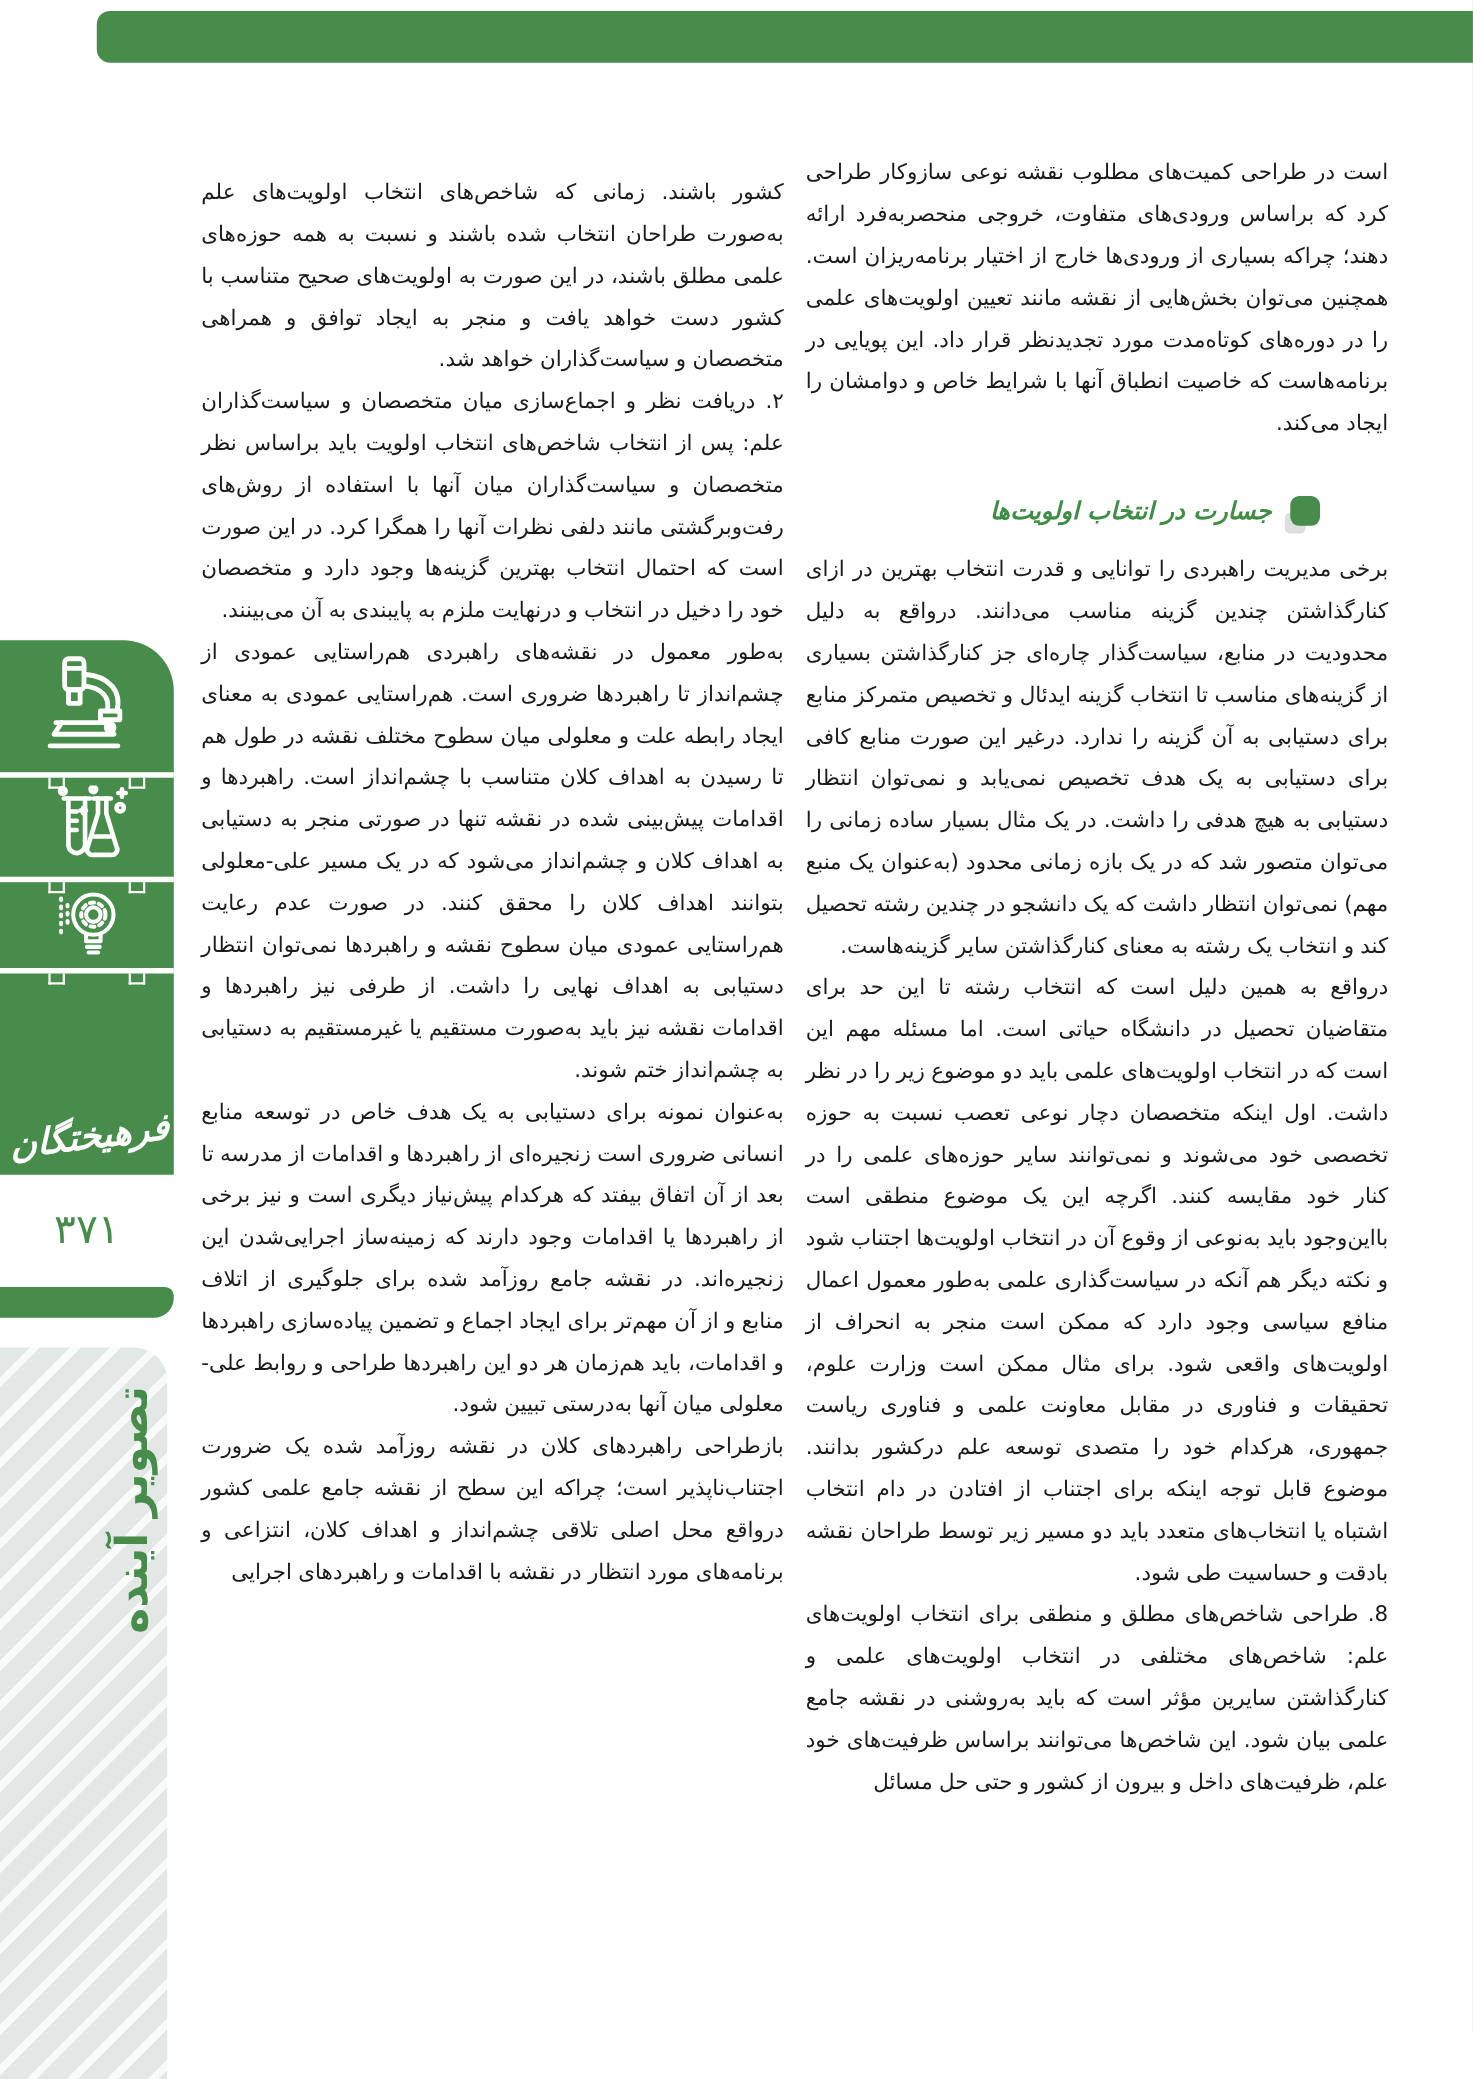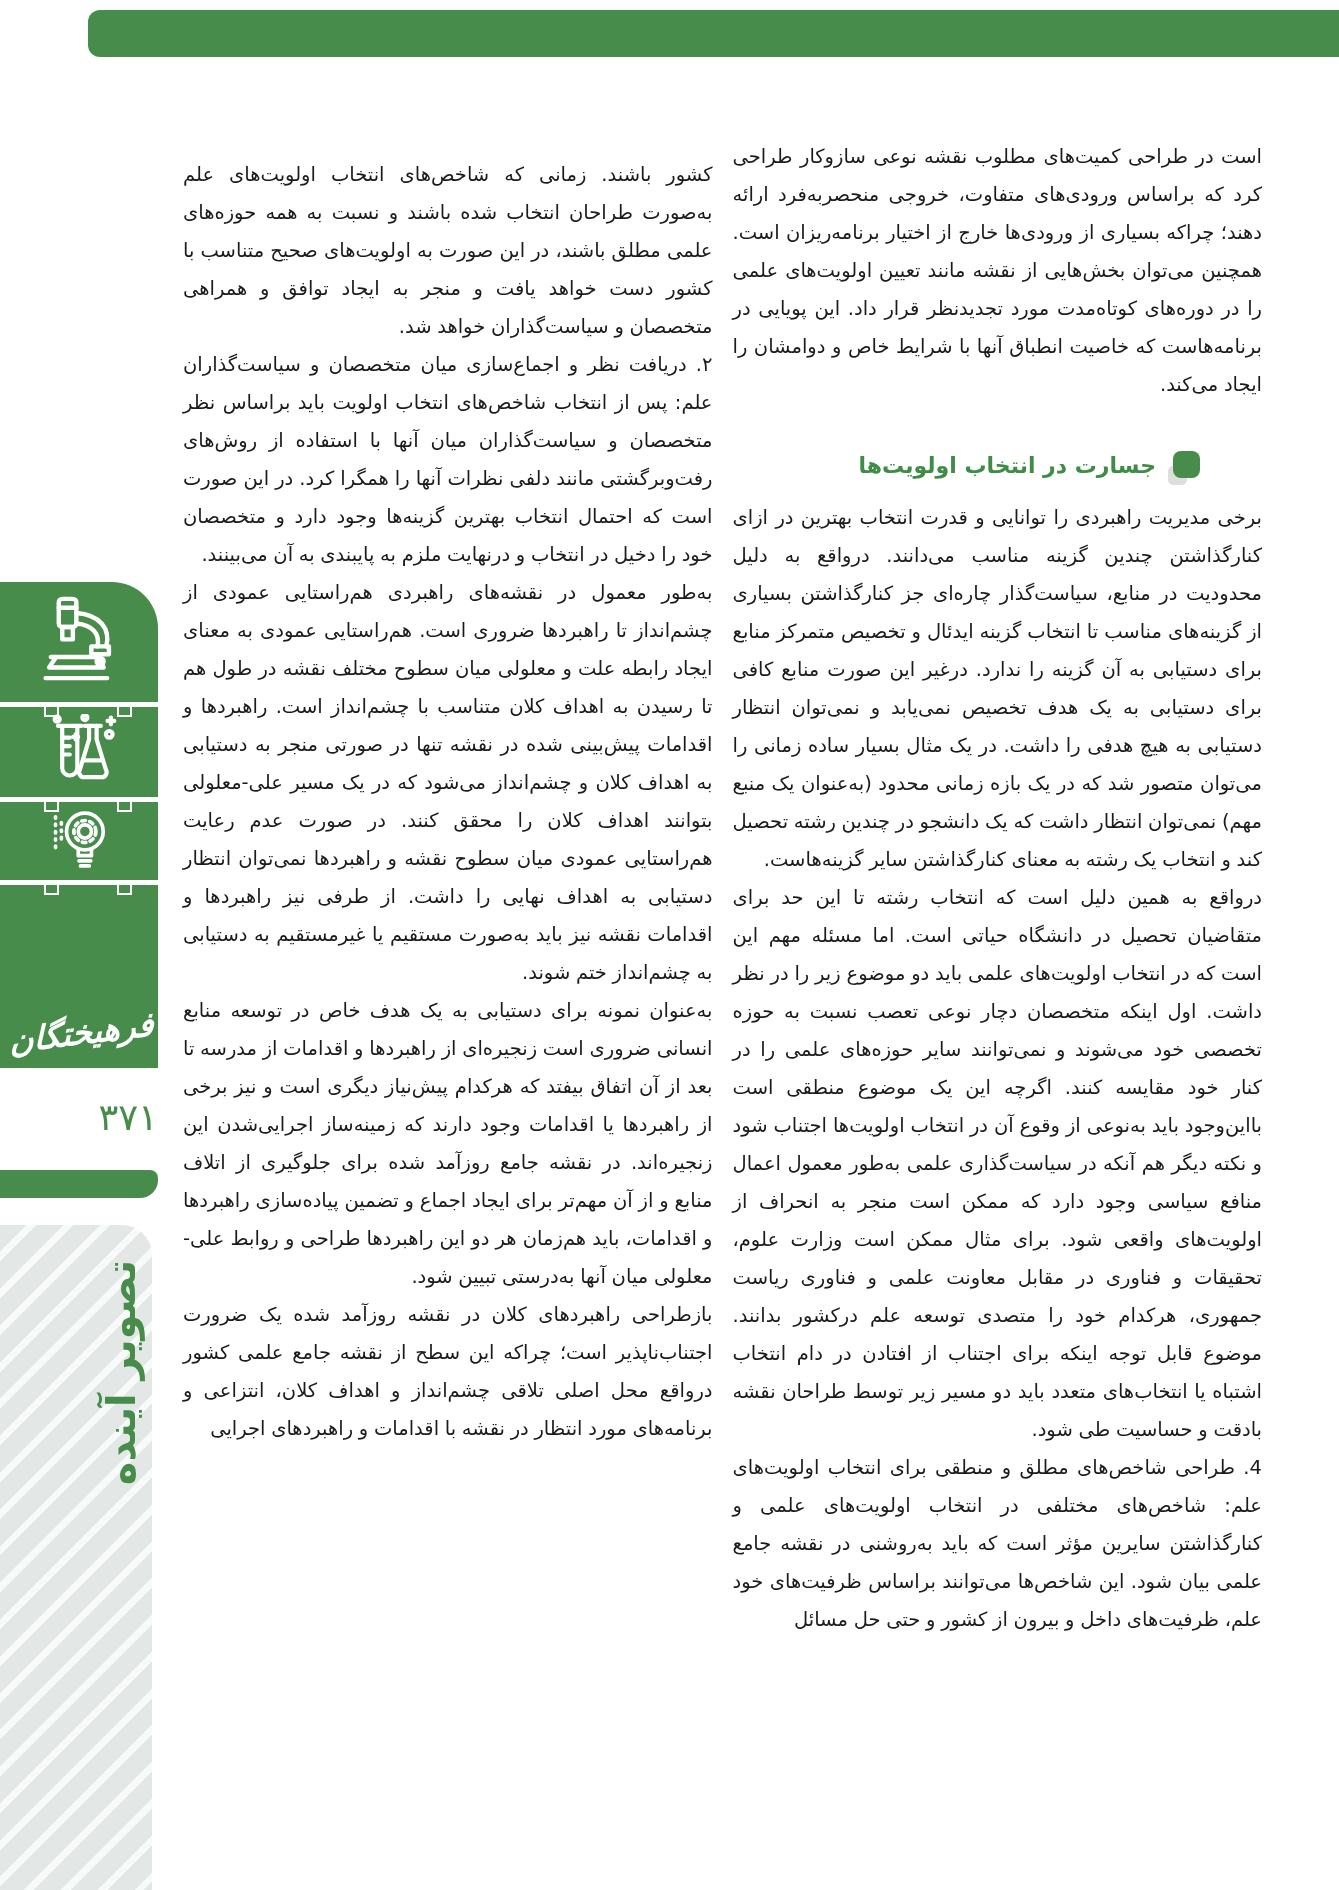--- a/index.html
+++ b/index.html
@@ -21,40 +21,40 @@
   .side-block{position:absolute;left:0;top:582px;width:158px;height:486px;background:var(--green);
     border-radius:0 46px 0 0;display:flex;flex-direction:column;}
   .seg{position:relative;display:flex;align-items:center;justify-content:center;}
   .seg1{height:120px;} .seg2{height:90px;} .seg3{height:78px;} .seg4{flex:1;align-items:flex-end;}
   .shelf{position:relative;height:5px;background:#ffffff;}
   .foot{position:absolute;top:5px;width:11px;height:8px;border:2px solid #fff;border-top:none;}
   .foot.fa{left:44px;} .foot.fb{right:26px;}
   .logo-script{color:#fff;font-size:33px;font-weight:bold;font-style:italic;
     transform:rotate(-7deg) skewX(-6deg);margin:0 0 16px 6px;white-space:nowrap;}
   
-  .page-number{position:absolute;left:0;top:1096px;width:158px;text-align:right;
+  .page-number{position:absolute;left:0;top:1096px;width:158px;text-align:center;
     color:var(--green);font-size:37px;letter-spacing:2px;}
   
   .green-tab{position:absolute;left:0;top:1170px;width:158px;height:28px;background:var(--green);
     border-radius:0 8px 18px 0;}
   
   .striped-panel{position:absolute;left:0;top:1225px;width:152px;height:665px;
     background:repeating-linear-gradient(135deg,var(--panel-gray) 0 19px,#f8faf9 19px 26px);
     border-radius:0 30px 0 0;}
   .vertical-label{position:absolute;left:21px;top:1336px;width:200px;height:48px;line-height:48px;
     text-align:center;transform:rotate(-90deg);color:var(--green);font-size:40px;font-weight:bold;
     white-space:nowrap;}
   
   .content{position:absolute;top:138px;right:77px;left:183px;display:flex;direction:rtl;gap:20px;}
   .col{flex:1;min-width:0;}
   .col-left{padding-top:18px;}
   .col p{margin:0;font-size:19.5px;line-height:38px;text-align:justify;color:var(--ink);
     word-spacing:-0.5px;}
   .sec-h{display:flex;gap:12px;align-items:flex-start;margin:44px 62px 14px 0;
-    color:var(--green-text);font-size:22px;line-height:36px;font-weight:bold;}
+    color:var(--green-text);font-size:22px;line-height:36px;font-weight:bold;font-style:italic;}
   .sec-h .h-text{display:block;}
   .bullet{position:relative;flex:none;width:32px;height:34px;margin-top:3px;}
   .bullet .b-gray{position:absolute;left:0;bottom:0;width:19px;height:19px;background:var(--gray-chip);
     border-radius:5px;}
   .bullet .b-green{position:absolute;right:0;top:0;width:27px;height:27px;background:var(--green);
     border-radius:8px;}
   .icon-svg{display:block;}
 </style>
 </head>
 <body>
@@ -136,21 +136,21 @@
         <p>است در طراحی کمیت‌های مطلوب نقشه نوعی سازوکار طراحی کرد که براساس ورودی‌های متفاوت، خروجی منحصربه‌فرد ارائه دهند؛ چراکه بسیاری از ورودی‌ها خارج از اختیار برنامه‌ریزان است. همچنین می‌توان بخش‌هایی از نقشه مانند تعیین اولویت‌های علمی را در دوره‌های کوتاه‌مدت مورد تجدیدنظر قرار داد. این پویایی در برنامه‌هاست که خاصیت انطباق آنها با شرایط خاص و دوامشان را ایجاد می‌کند.</p>
         <h3 class="sec-h">
           <span class="bullet">
             <span class="b-gray"></span>
             <span class="b-green"></span>
           </span>
           <span class="h-text">جسارت در انتخاب اولویت‌ها</span>
         </h3>
         <p>برخی مدیریت راهبردی را توانایی و قدرت انتخاب بهترین در ازای کنارگذاشتن چندین گزینه مناسب می‌دانند. درواقع به دلیل محدودیت در منابع، سیاست‌گذار چاره‌ای جز کنارگذاشتن بسیاری از گزینه‌های مناسب تا انتخاب گزینه ایدئال و تخصیص متمرکز منابع برای دستیابی به آن گزینه را ندارد. درغیر این صورت منابع کافی برای دستیابی به یک هدف تخصیص نمی‌یابد و نمی‌توان انتظار دستیابی به هیچ هدفی را داشت. در یک مثال بسیار ساده زمانی را می‌توان متصور شد که در یک بازه زمانی محدود (به‌عنوان یک منبع مهم) نمی‌توان انتظار داشت که یک دانشجو در چندین رشته تحصیل کند و انتخاب یک رشته به معنای کنارگذاشتن سایر گزینه‌هاست.</p>
         <p>درواقع به همین دلیل است که انتخاب رشته تا این حد برای متقاضیان تحصیل در دانشگاه حیاتی است. اما مسئله مهم این است که در انتخاب اولویت‌های علمی باید دو موضوع زیر را در نظر داشت. اول اینکه متخصصان دچار نوعی تعصب نسبت به حوزه تخصصی خود می‌شوند و نمی‌توانند سایر حوزه‌های علمی را در کنار خود مقایسه کنند. اگرچه این یک موضوع منطقی است بااین‌وجود باید به‌نوعی از وقوع آن در انتخاب اولویت‌ها اجتناب شود و نکته دیگر هم آنکه در سیاست‌گذاری علمی به‌طور معمول اعمال منافع سیاسی وجود دارد که ممکن است منجر به انحراف از اولویت‌های واقعی شود. برای مثال ممکن است وزارت علوم، تحقیقات و فناوری در مقابل معاونت علمی و فناوری ریاست جمهوری، هرکدام خود را متصدی توسعه علم درکشور بدانند. موضوع قابل توجه اینکه برای اجتناب از افتادن در دام انتخاب اشتباه یا انتخاب‌های متعدد باید دو مسیر زیر توسط طراحان نقشه بادقت و حساسیت طی شود.</p>
-        <p>4. طراحی شاخص‌های مطلق و منطقی برای انتخاب اولویت‌های علم: شاخص‌های مختلفی در انتخاب اولویت‌های علمی و کنارگذاشتن سایرین مؤثر است که باید به‌روشنی در نقشه جامع علمی بیان شود. این شاخص‌ها می‌توانند براساس ظرفیت‌های خود علم، ظرفیت‌های داخل و بیرون از کشور و حتی حل مسائل</p>
+        <p>8. طراحی شاخص‌های مطلق و منطقی برای انتخاب اولویت‌های علم: شاخص‌های مختلفی در انتخاب اولویت‌های علمی و کنارگذاشتن سایرین مؤثر است که باید به‌روشنی در نقشه جامع علمی بیان شود. این شاخص‌ها می‌توانند براساس ظرفیت‌های خود علم، ظرفیت‌های داخل و بیرون از کشور و حتی حل مسائل</p>
       </section>
     <section class="col col-left" id="col-left">
         <p>کشور باشند. زمانی که شاخص‌های انتخاب اولویت‌های علم به‌صورت طراحان انتخاب شده باشند و نسبت به همه حوزه‌های علمی مطلق باشند، در این صورت به اولویت‌های صحیح متناسب با کشور دست خواهد یافت و منجر به ایجاد توافق و همراهی متخصصان و سیاست‌گذاران خواهد شد.</p>
         <p>۲. دریافت نظر و اجماع‌سازی میان متخصصان و سیاست‌گذاران علم: پس از انتخاب شاخص‌های انتخاب اولویت باید براساس نظر متخصصان و سیاست‌گذاران میان آنها با استفاده از روش‌های رفت‌وبرگشتی مانند دلفی نظرات آنها را همگرا کرد. در این صورت است که احتمال انتخاب بهترین گزینه‌ها وجود دارد و متخصصان خود را دخیل در انتخاب و درنهایت ملزم به پایبندی به آن می‌بینند.</p>
         <p>به‌طور معمول در نقشه‌های راهبردی هم‌راستایی عمودی از چشم‌انداز تا راهبردها ضروری است. هم‌راستایی عمودی به معنای ایجاد رابطه علت و معلولی میان سطوح مختلف نقشه در طول هم تا رسیدن به اهداف کلان متناسب با چشم‌انداز است. راهبردها و اقدامات پیش‌بینی شده در نقشه تنها در صورتی منجر به دستیابی به اهداف کلان و چشم‌انداز می‌شود که در یک مسیر علی-معلولی بتوانند اهداف کلان را محقق کنند. در صورت عدم رعایت هم‌راستایی عمودی میان سطوح نقشه و راهبردها نمی‌توان انتظار دستیابی به اهداف نهایی را داشت. از طرفی نیز راهبردها و اقدامات نقشه نیز باید به‌صورت مستقیم یا غیرمستقیم به دستیابی به چشم‌انداز ختم شوند.</p>
         <p>به‌عنوان نمونه برای دستیابی به یک هدف خاص در توسعه منابع انسانی ضروری است زنجیره‌ای از راهبردها و اقدامات از مدرسه تا بعد از آن اتفاق بیفتد که هرکدام پیش‌نیاز دیگری است و نیز برخی از راهبردها یا اقدامات وجود دارند که زمینه‌ساز اجرایی‌شدن این زنجیره‌اند. در نقشه جامع روزآمد شده برای جلوگیری از اتلاف منابع و از آن مهم‌تر برای ایجاد اجماع و تضمین پیاده‌سازی راهبردها و اقدامات، باید هم‌زمان هر دو این راهبردها طراحی و روابط علی-معلولی میان آنها به‌درستی تبیین شود.</p>
         <p>بازطراحی راهبردهای کلان در نقشه روزآمد شده یک ضرورت اجتناب‌ناپذیر است؛ چراکه این سطح از نقشه جامع علمی کشور درواقع محل اصلی تلاقی چشم‌انداز و اهداف کلان، انتزاعی و برنامه‌های مورد انتظار در نقشه با اقدامات و راهبردهای اجرایی</p>
       </section>
   </main>
 

